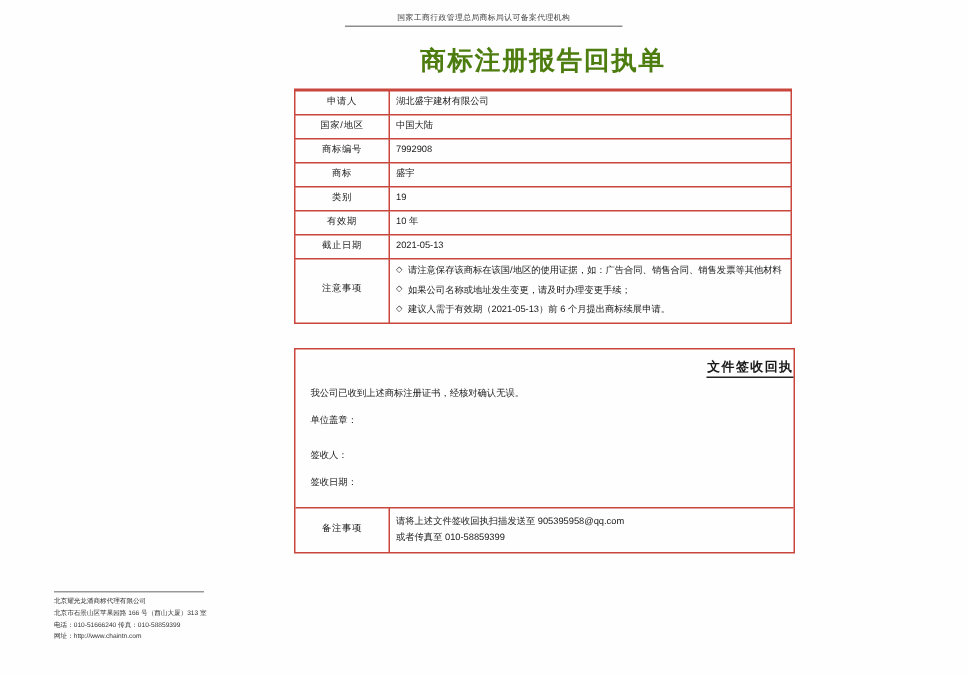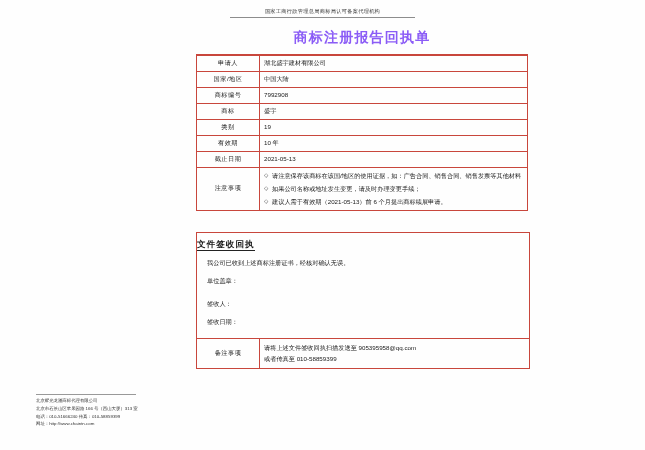--- a/index.html
+++ b/index.html
@@ -42,24 +42,24 @@
   
   .doc {
     position: absolute;
     left: 196px;
     top: 24px;
     width: 332px;
   }
 
   .doc-title {
     text-align: center;
-    font-size: 14px;
+    font-size: 17px;
     font-weight: bold;
     letter-spacing: 1.2px;
-    color: #8b5cf6;
+    color: #4d7c0f;
     padding: 5px 0 7px 0;
     font-family: "DejaVu Serif", "Liberation Serif", serif;
   }
   .title-rule {
     border-bottom: 0.8px solid #c8463c;
     width: 100%;
     margin-bottom: 0;
   }
 
   table.info {
@@ -111,26 +111,26 @@
 
   
   .receipt {
     position: absolute;
     left: 196px;
     top: 232px;
     width: 332px;
     border: 0.7px solid #c8463c;
   }
   .receipt-title {
-    text-align: left;
+    text-align: right;
     font-size: 8.6px;
     font-weight: bold;
     letter-spacing: 1px;
     padding: 6px 0 2px 0;
-    font-family: Liberation Serif, serif;
+    font-family: Liberation Mono, monospace;
   }
   .receipt-title span {
     border-bottom: 0.8px solid #222;
     padding-bottom: 1px;
   }
   .receipt-body {
     padding: 5px 10px 4px 10px;
     font-size: 6.2px;
     line-height: 1.7;
   }

